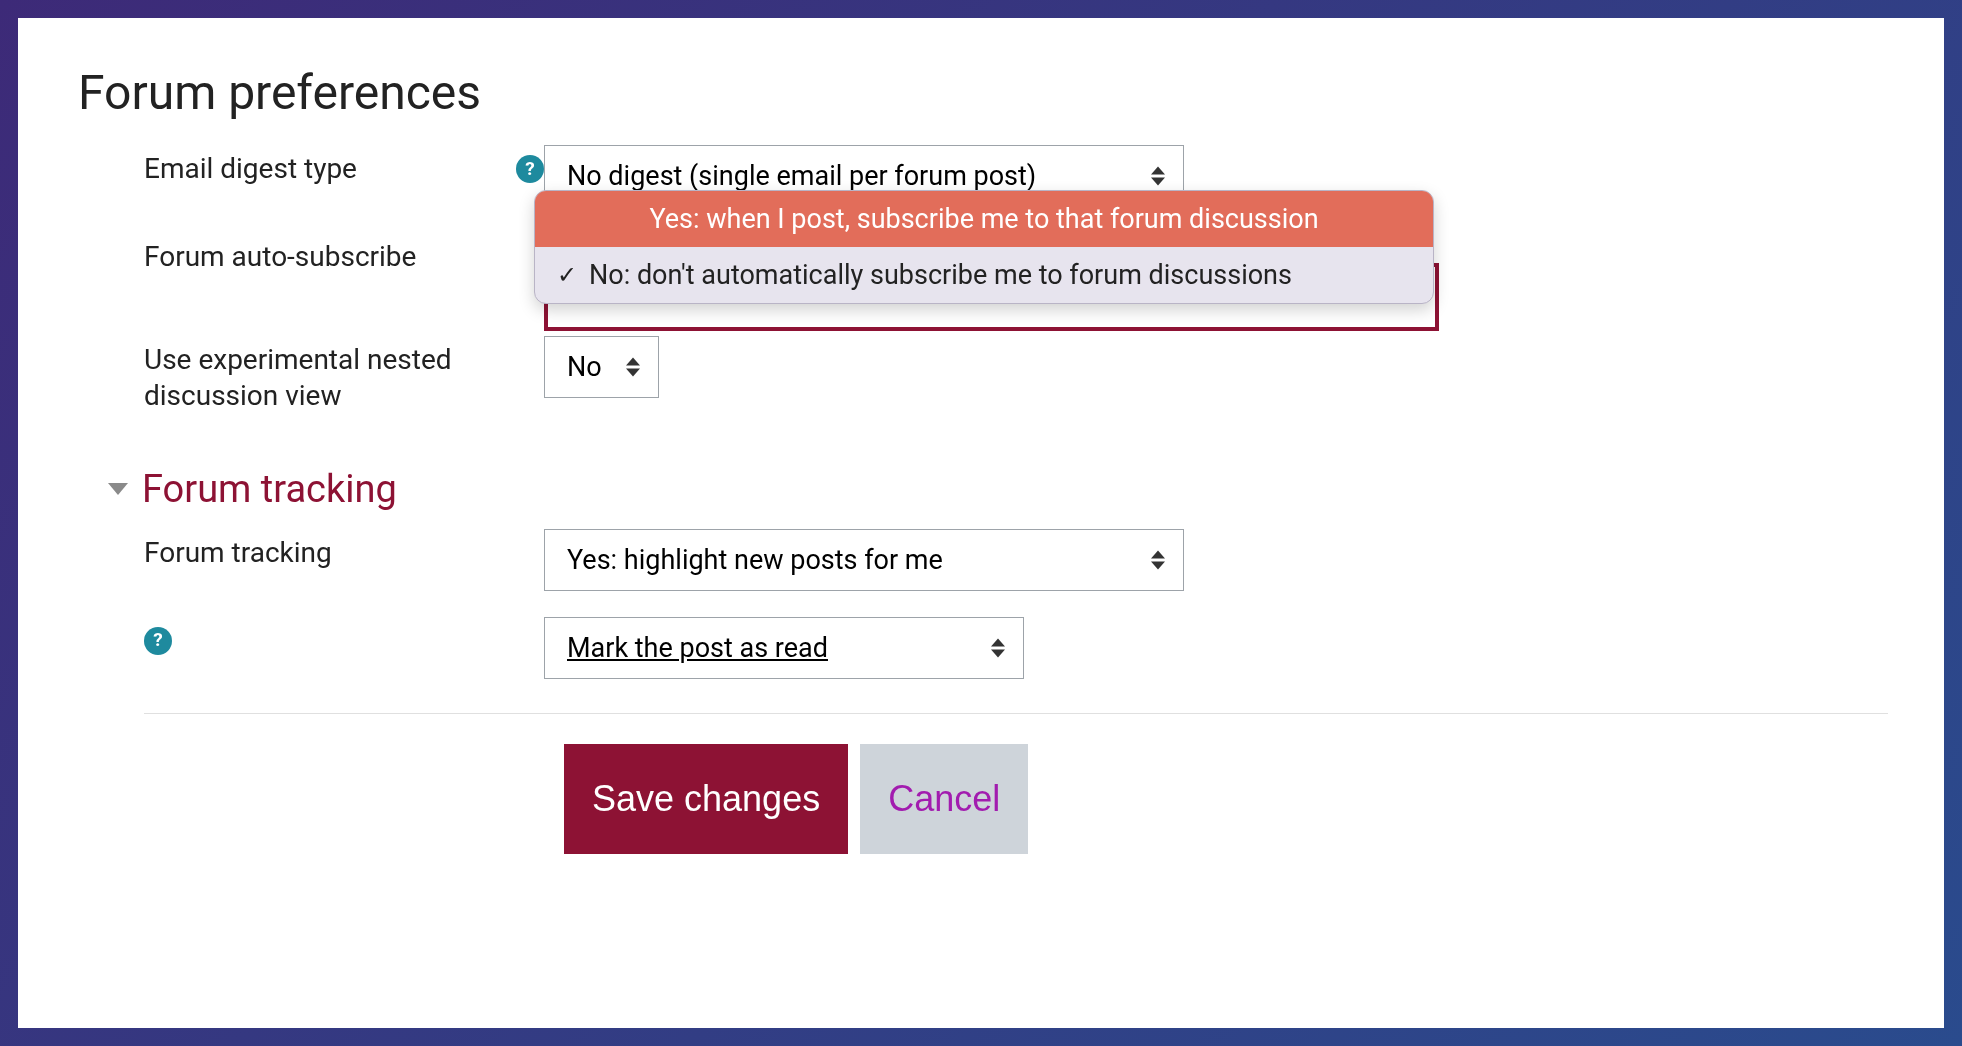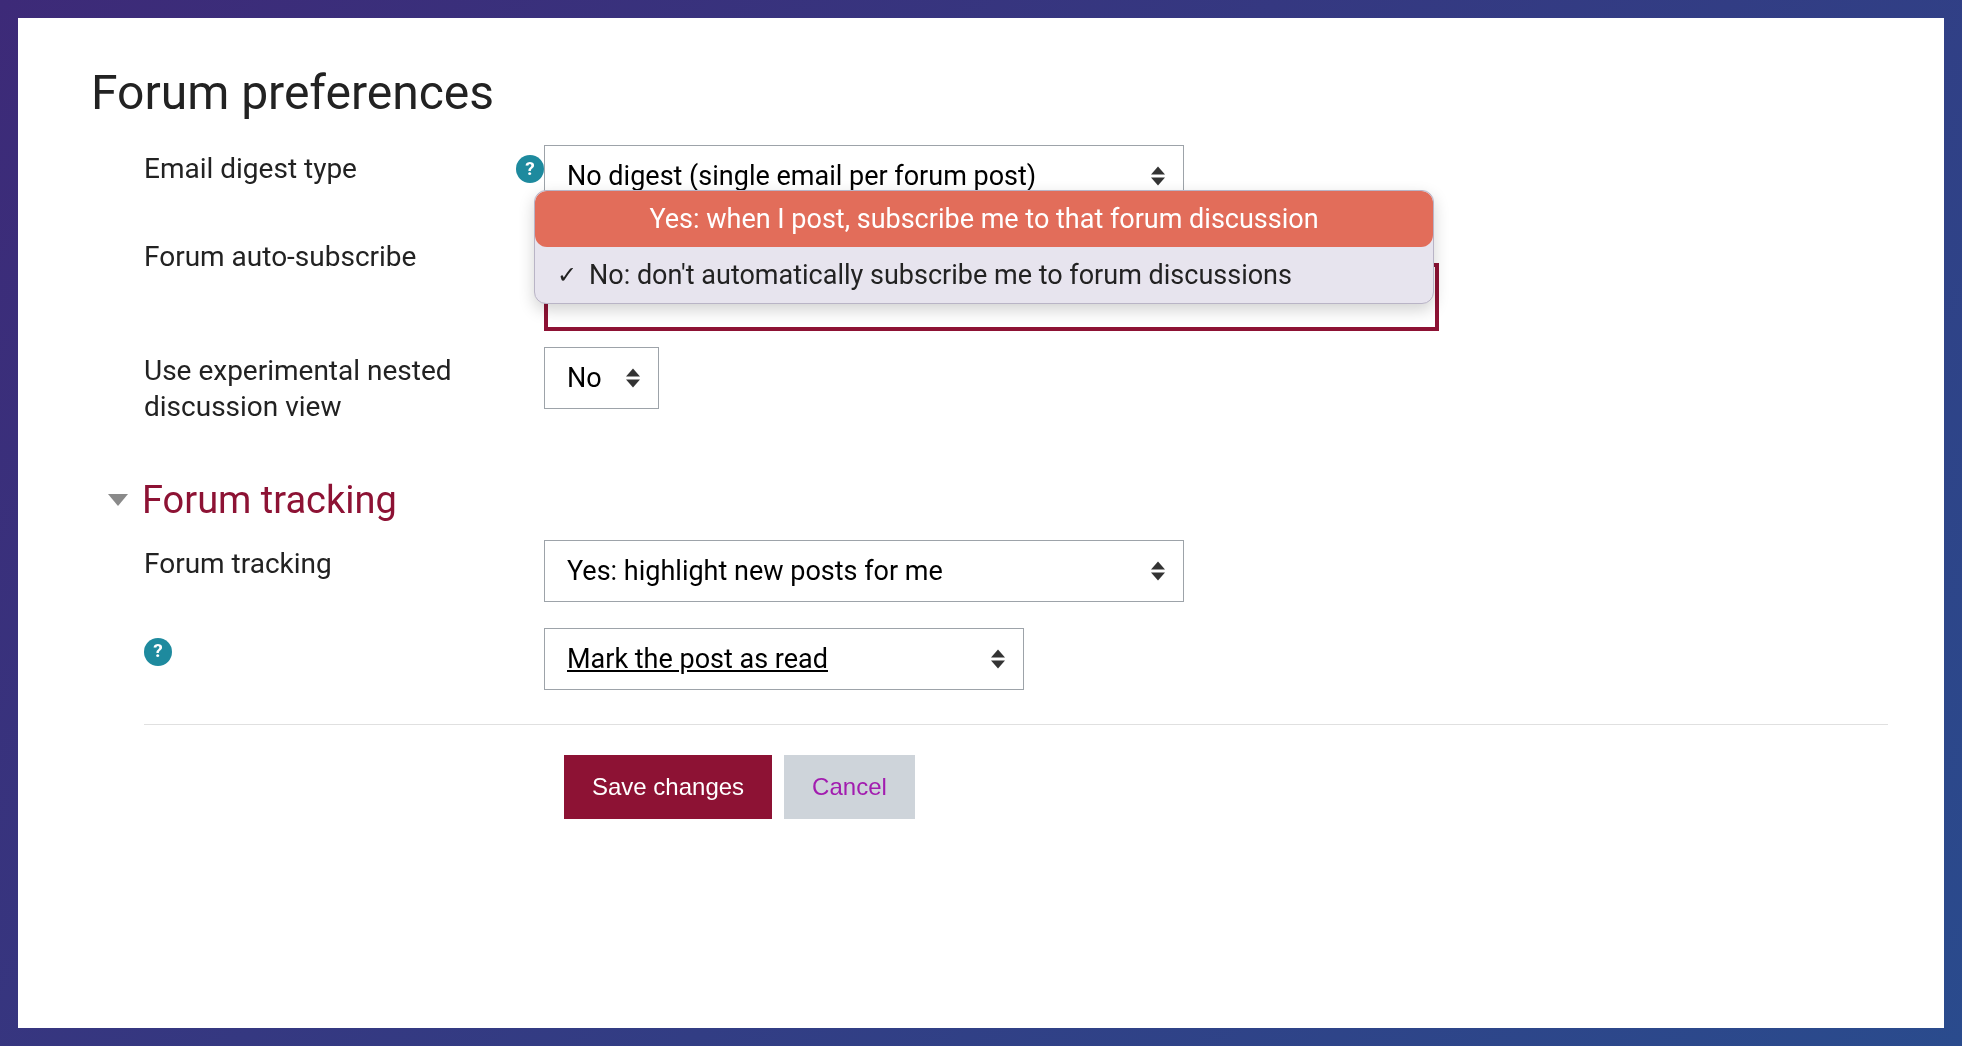--- a/index.html
+++ b/index.html
@@ -15,21 +15,21 @@
     width: 100%;
     height: 100%;
     padding: 46px 56px;
     position: relative;
   }
   h1.page-title {
     font-size: 48px;
     font-weight: 400;
     color: #222;
     margin-bottom: 24px;
-    margin-left: 17px;
+    margin-left: 4px;
   }
 
   .row {
     display: flex;
     align-items: flex-start;
     margin: 16px 0 26px 70px;
     position: relative;
   }
   .label-col {
     width: 400px;
@@ -123,21 +123,20 @@
     overflow: hidden;
     z-index: 5;
   }
   .dropdown-pop .opt {
     display: flex;
     align-items: center;
     gap: 10px;
     padding: 12px 20px;
     font-size: 27px;
     color: #222;
-    border-radius: 12px;
   }
   .dropdown-pop .opt.highlight {
     background: #e26d5a;
     color: #fff;
     justify-content: center;
   }
   .dropdown-pop .check {
     font-size: 24px;
     width: 24px;
     display: inline-block;
@@ -169,22 +168,22 @@
     border-top: 1.5px solid #e0e0e0;
     margin: 34px 0 30px 70px;
   }
 
   .button-row {
     margin-left: 490px;
     display: flex;
     gap: 12px;
   }
   .btn {
-    font-size: 24px;
-    padding: 18px 28px;
+    font-size: 36px;
+    padding: 34px 28px;
     border: none;
     cursor: pointer;
   }
   .btn-primary { background: #8d1234; color: #fff; }
   .btn-secondary { background: #ced4da; color: #a21caf; }
 
 </style>
 </head>
 <body>
 
@@ -220,21 +219,21 @@
           <span>Yes: when I post, subscribe me to that forum discussion</span>
         </div>
         <div class="opt">
           <span class="check">✓</span>
           <span>No: don't automatically subscribe me to forum discussions</span>
         </div>
       </div>
     </div>
   </div>
 
-  <div class="row" style="margin-top:46px">
+  <div class="row" style="margin-top:35px">
     <div class="label-col">
       <span class="label-text">Use experimental nested discussion view</span>
       <span class="help-placeholder"></span>
     </div>
     <div class="control-col">
       <div class="select">
         <span>No</span>
         <span class="caret">
           <span class="up"></span>
             <span class="down"></span>

